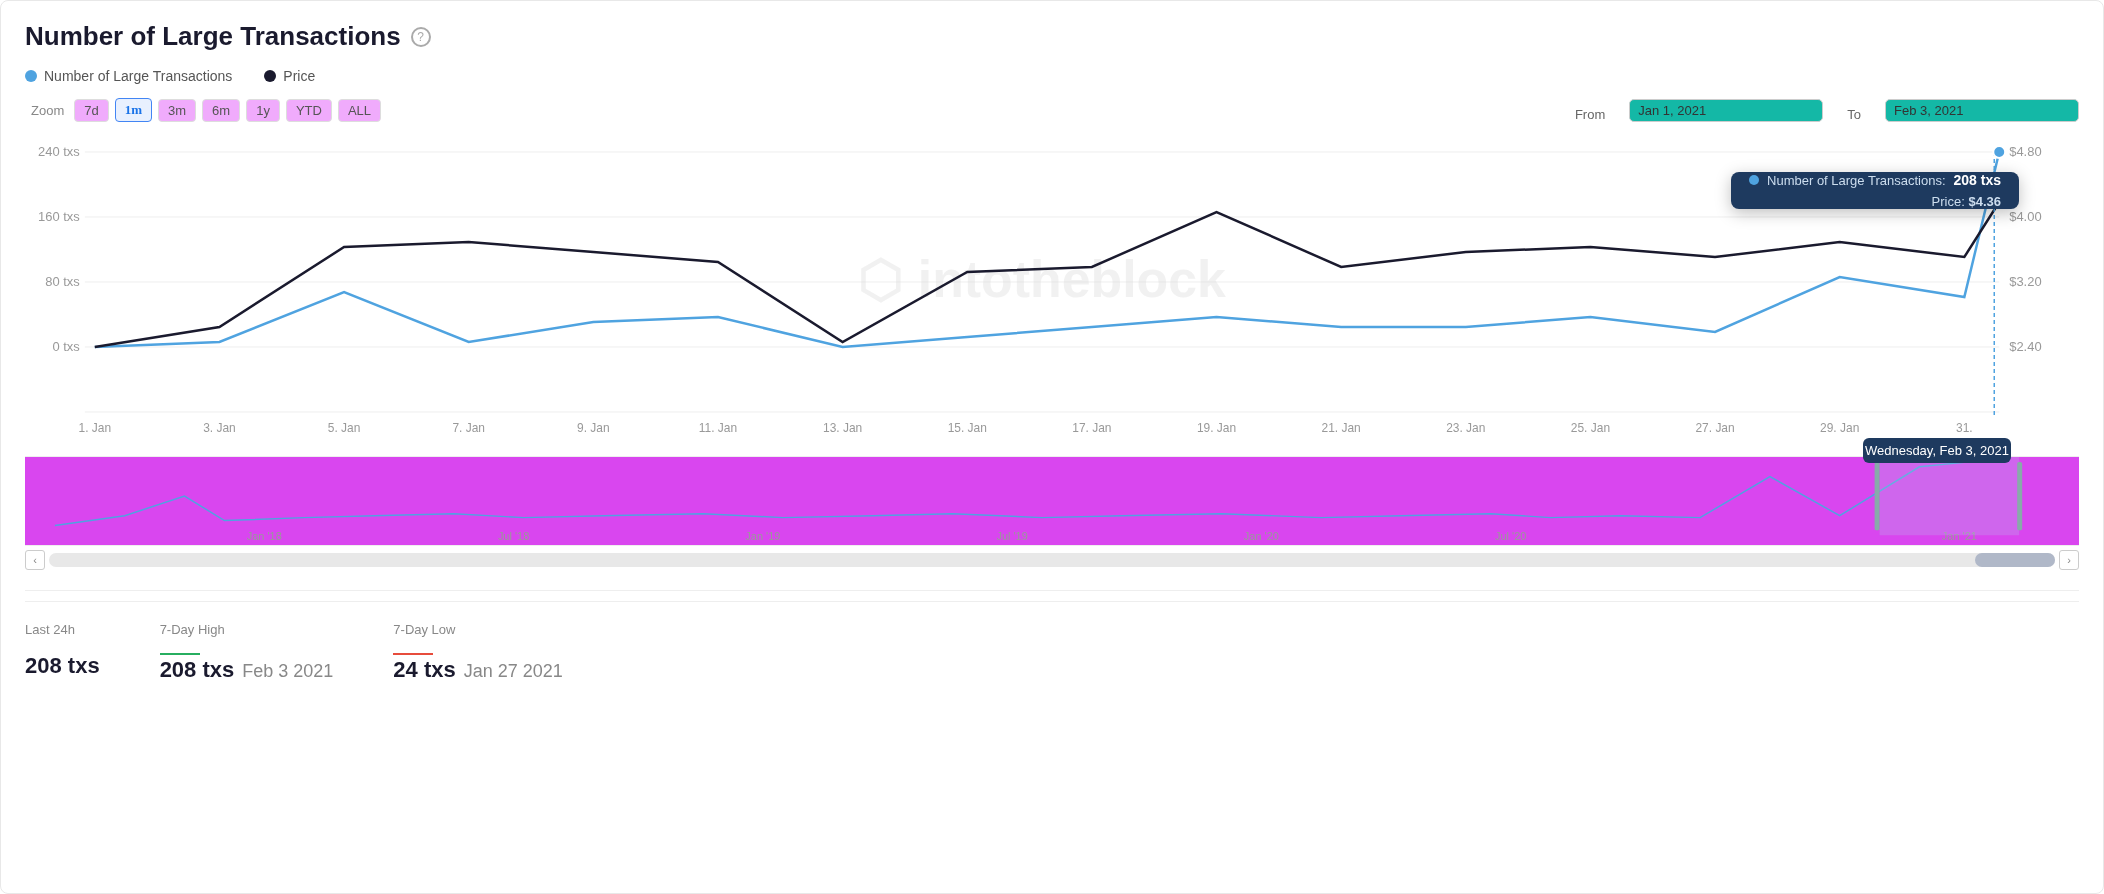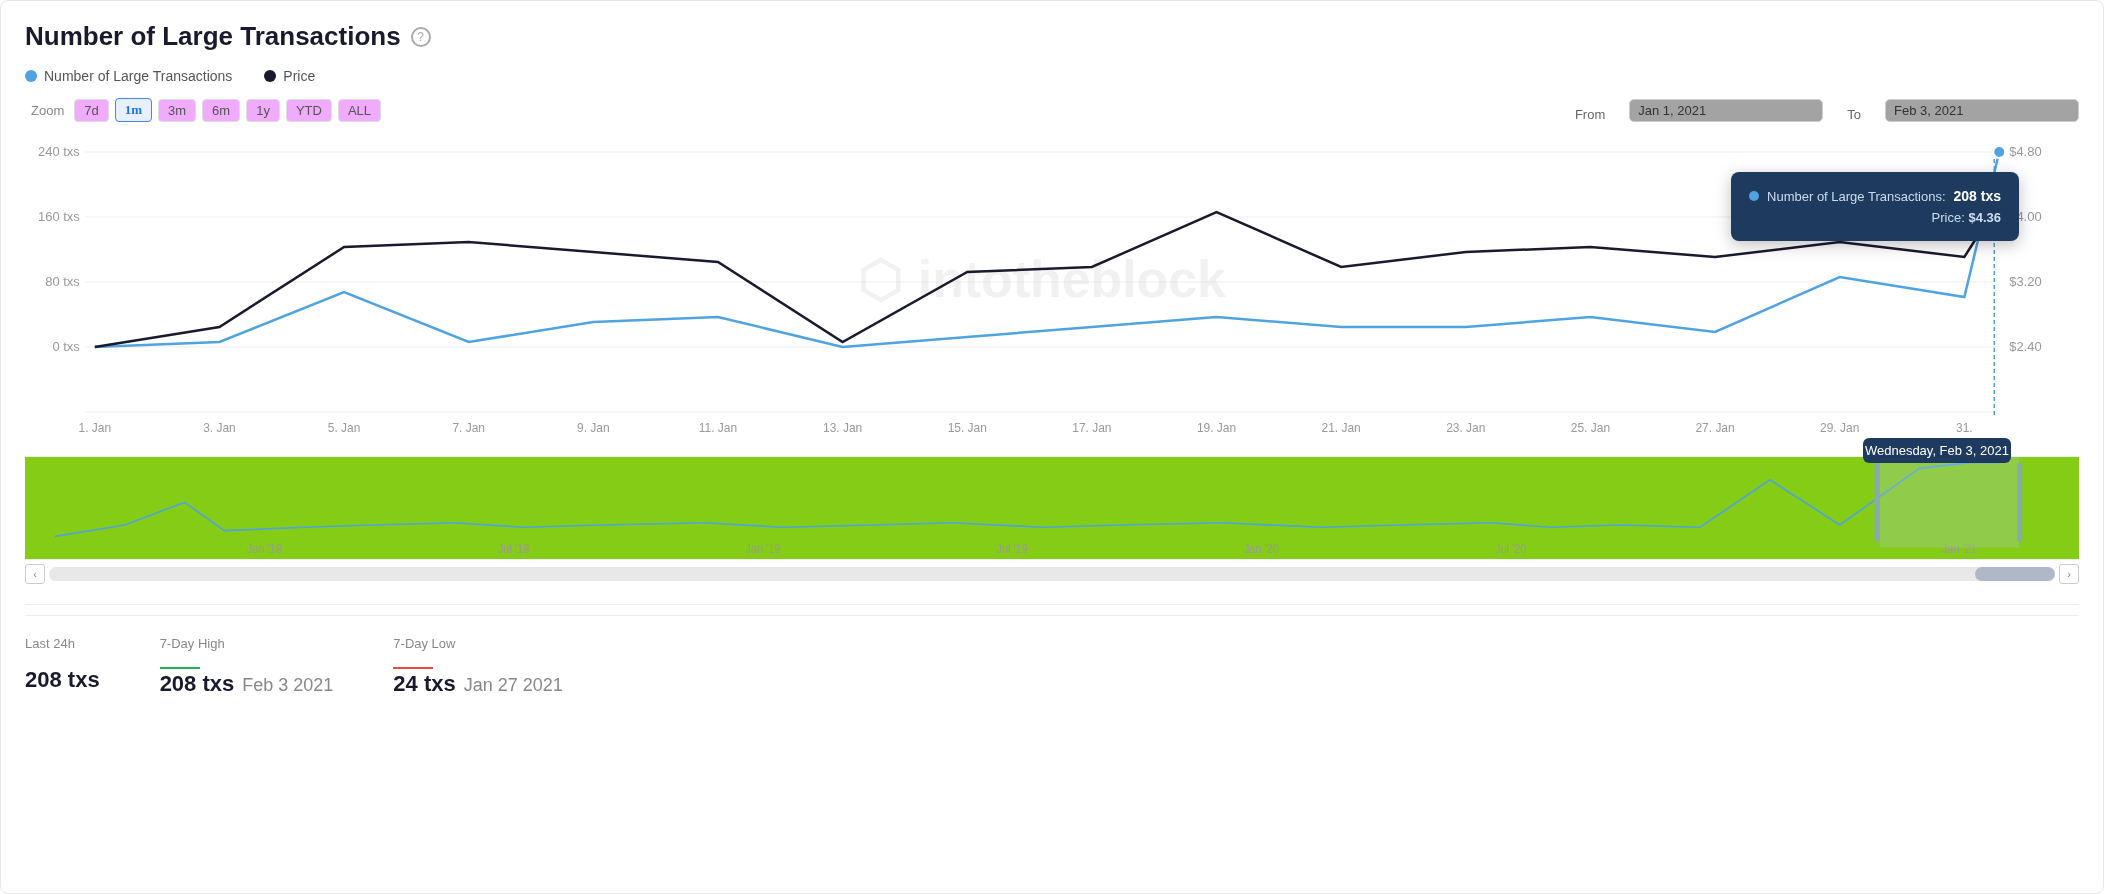--- a/index.html
+++ b/index.html
@@ -106,21 +106,21 @@
       font-size: 13px;
       color: #666;
     }
 
     .date-input {
       border: 1px solid #ccc;
       border-radius: 5px;
       padding: 3px 8px;
       font-size: 13px;
       color: #333;
-      background: #a3a3a3;
+      background: #14b8a6;
     }
 
     .chart-area {
       position: relative;
       width: 100%;
       height: 320px;
       margin-bottom: 4px;
     }
 
     .chart-svg {
@@ -128,21 +128,21 @@
       height: 100%;
     }
 
     .tooltip-box {
       position: absolute;
       right: 60px;
       top: 40px;
       background: #1e3a5f;
       color: #fff;
       border-radius: 8px;
-      padding: 16px 18px;
+      padding: 0 18px;
       font-size: 14px;
       min-width: 280px;
       z-index: 10;
       box-shadow: 0 4px 16px rgba(0,0,0,0.25);
     }
 
     .tooltip-row {
       display: flex;
       align-items: center;
       gap: 8px;
@@ -169,24 +169,24 @@
 
     .tooltip-price-row {
       margin-top: 4px;
       font-size: 13px;
       color: #cde;
       text-align: right;
     }
 
     .mini-chart-area {
       width: 100%;
-      height: 104px;
+      height: 90px;
       margin-top: 4px;
       position: relative;
-      background: #84cc16;
+      background: #d946ef;
       border-top: 1px solid #eee;
       border-bottom: 1px solid #eee;
     }
 
     .mini-chart-svg {
       width: 100%;
       height: 100%;
     }
 
     .scrollbar-row {

